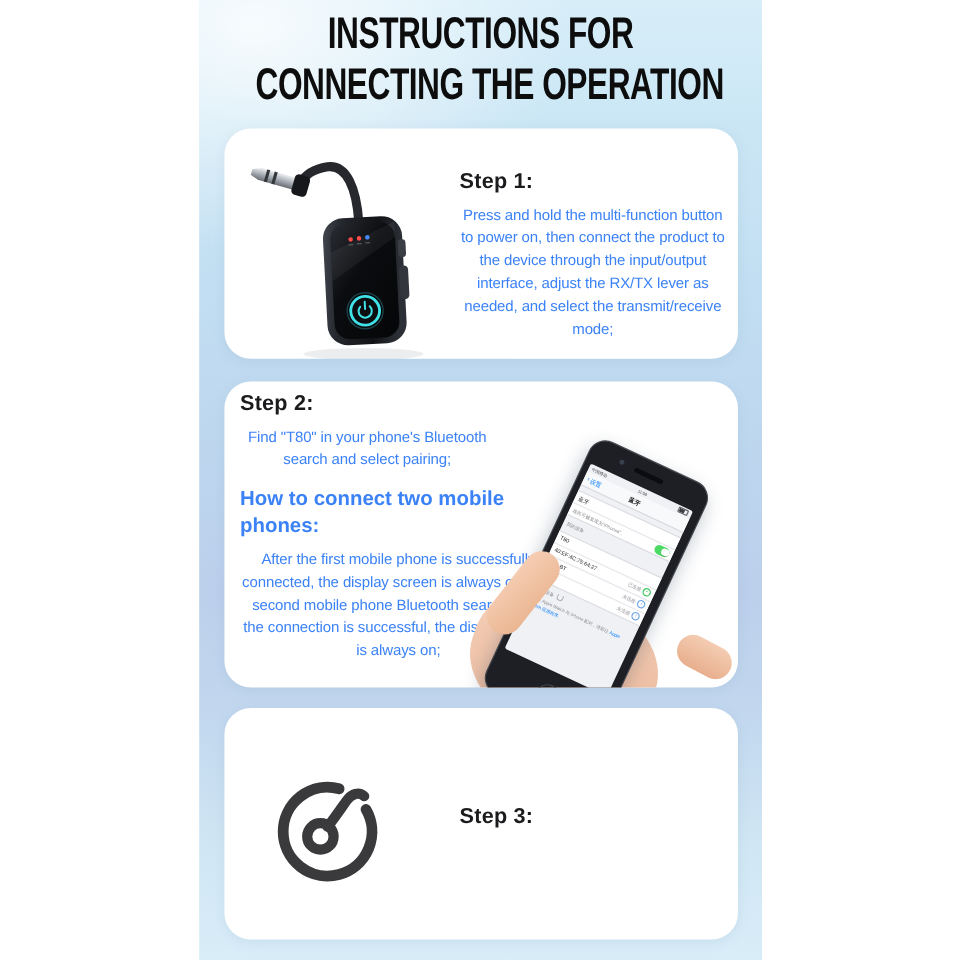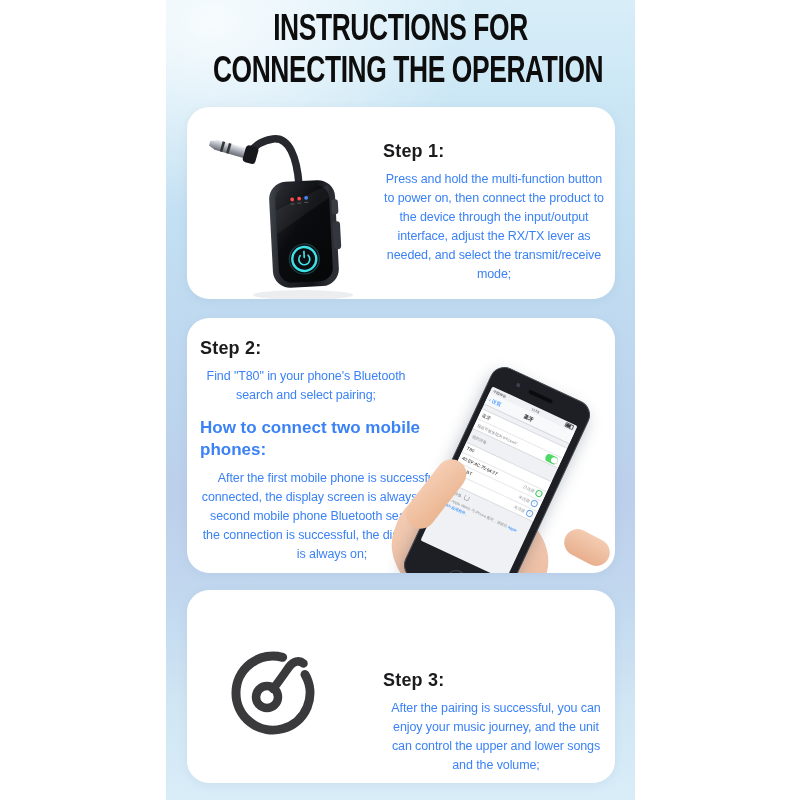--- a/index.html
+++ b/index.html
@@ -32,21 +32,21 @@
   .card1 { top:107px; height:192px; }
   .card2 { top:318px; height:255px; }
   .card3 { top:590px; height:193px; }
 
   .step-heading { margin:0; font-size:18px; font-weight:bold; color:#1b1b1d; letter-spacing:.2px; }
   .step-body { margin:8px 0 0 0; font-size:12.5px; line-height:19px; color:#3b82f6; letter-spacing:-.1px;text-align:center; }
 
   .step1-text { position:absolute; left:196px; top:34px; width:222px; }
   .step3-text { position:absolute; left:196px; top:52px; width:226px;margin-top:28px; }
 
-  .step2-text { position:absolute; left:13px; top:20px; width:290px; }
+  .step2-text { position:absolute; left:13px; top:8px; width:290px; }
   .step2-text .p1 { width:212px; }
   .sub-heading { margin:12px 0 0 0; font-size:17px; font-weight:bold; color:#3b82f6; line-height:22px; width:290px; }
   .step2-text .p2 { width:264px; }
 
   
   .device-art { position:absolute; left:6px; top:4px; width:200px; height:192px; }
   .device-svg { width:100%; height:100%; display:block; }
 
   
   .phone-scene { position:absolute; left:208px; top:38px; width:220px; height:217px; }
@@ -258,18 +258,17 @@
     <section class="card card3">
       <div class="music-art">
         <svg viewBox="0 0 100 100" width="100" height="100" xmlns="http://www.w3.org/2000/svg">
           <path d="M 82 34.5 A 37 37 0 1 1 59.6 17.3" fill="none" stroke="#3a3a3c" stroke-width="9" stroke-linecap="round"></path>
           <circle cx="44" cy="57" r="11" fill="none" stroke="#3a3a3c" stroke-width="8.5"></circle>
           <path d="M 50 49 C 57 40 61 34 66 27 C 70 21.5 76 19.5 80.5 23.5" fill="none" stroke="#3a3a3c" stroke-width="8.5" stroke-linecap="round"></path>
         </svg>
       </div>
       <div class="step3-text">
         <h3 class="step-heading">Step 3:</h3>
-        <p class="step-body">After the pairing is successful, you can enjoy your music journey, and the unit can control the upper and lower songs and the volume;</p>
       </div>
     </section>
 
   </div>
 </div>
 
 </body></html>

